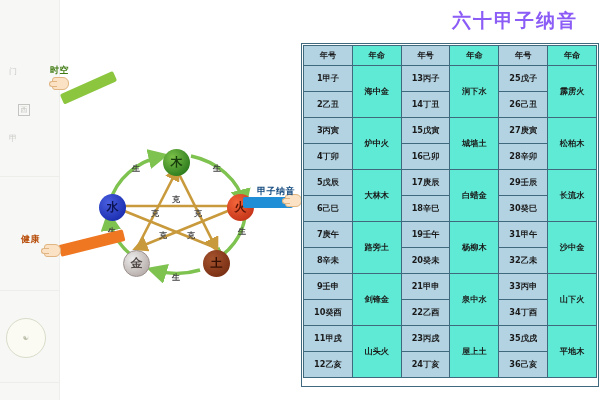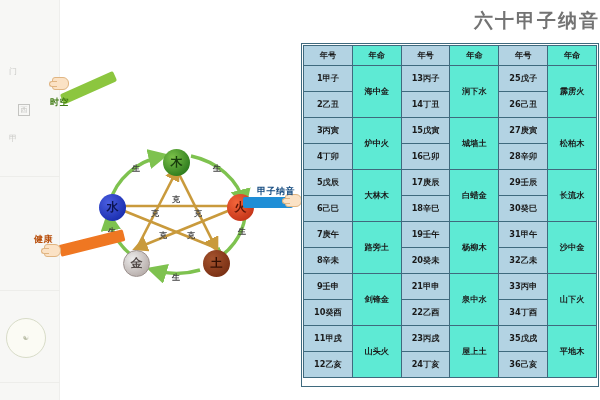--- a/index.html
+++ b/index.html
@@ -68,22 +68,22 @@
     background:#fbe2c5; border:1px solid #e0b582; border-radius:3px 6px 6px 3px;
   }
   .hand:after{
     content:""; position:absolute; left:-4px; top:3px;
     width:7px; height:4px; background:#fbe2c5;
     border:1px solid #e0b582; border-right:none; border-radius:3px 0 0 3px;
   }
 
   
   .tbl-title {
-    position:absolute; right:0; top:8px;
-    font-size:19px; font-weight:bold; color:#737373; letter-spacing:2px;
+    position:absolute; right:22px; top:8px;
+    font-size:19px; font-weight:bold; color:#8b5cf6; letter-spacing:2px;
     font-family:"DejaVu Sans","Liberation Sans",sans-serif;
   }
   table.nayin {
     position:absolute; left:303px; top:45px;
     width:294px;
     border-collapse:collapse;
     table-layout:fixed;
     background:#fff;
   }
   table.nayin td, table.nayin th {
@@ -156,28 +156,28 @@
     <div class="edge-lbl ke" style="left:63px;  top:70px;">克</div>
     <div class="edge-lbl ke" style="left:106px; top:70px;">克</div>
     <div class="edge-lbl ke" style="left:71px;  top:92px;">克</div>
     <div class="edge-lbl ke" style="left:99px;  top:92px;">克</div>
   </div>
 
   <div class="callout">
     <div class="cal-bar" style="left:62px; top:94px; width:58px; height:11px;
          background:#8cc63f; transform:rotate(-24deg); transform-origin:left center;"></div>
     <div class="hand" style="left:52px; top:77px;"></div>
-    <div class="cal-txt" style="left:50px; top:64px; color:#3f7a12;margin-top:32px;">时空</div>
+    <div class="cal-txt" style="left:50px; top:64px; color:#3f7a12;">时空</div>
   </div>
 
   <div class="callout">
     <div class="cal-bar" style="left:60px; top:245px; width:66px; height:12px;
          background:#ef7722; transform:rotate(-14deg); transform-origin:left center;"></div>
     <div class="hand" style="left:44px; top:244px;"></div>
-    <div class="cal-txt" style="left:34px; top:233px; color:#b84f0c;">健康</div>
+    <div class="cal-txt" style="left:21px; top:233px; color:#b84f0c;">健康</div>
   </div>
 
   <div class="callout">
     <div class="cal-bar" style="left:243px; top:197px; width:50px; height:11px;
          background:#1f8ed6;"></div>
     <div class="hand" style="left:285px; top:194px;"></div>
     <div class="cal-txt" style="left:257px; top:185px; color:#12497f;">甲子纳音</div>
   </div>
 
   <div class="tbl-title">六十甲子纳音</div>

